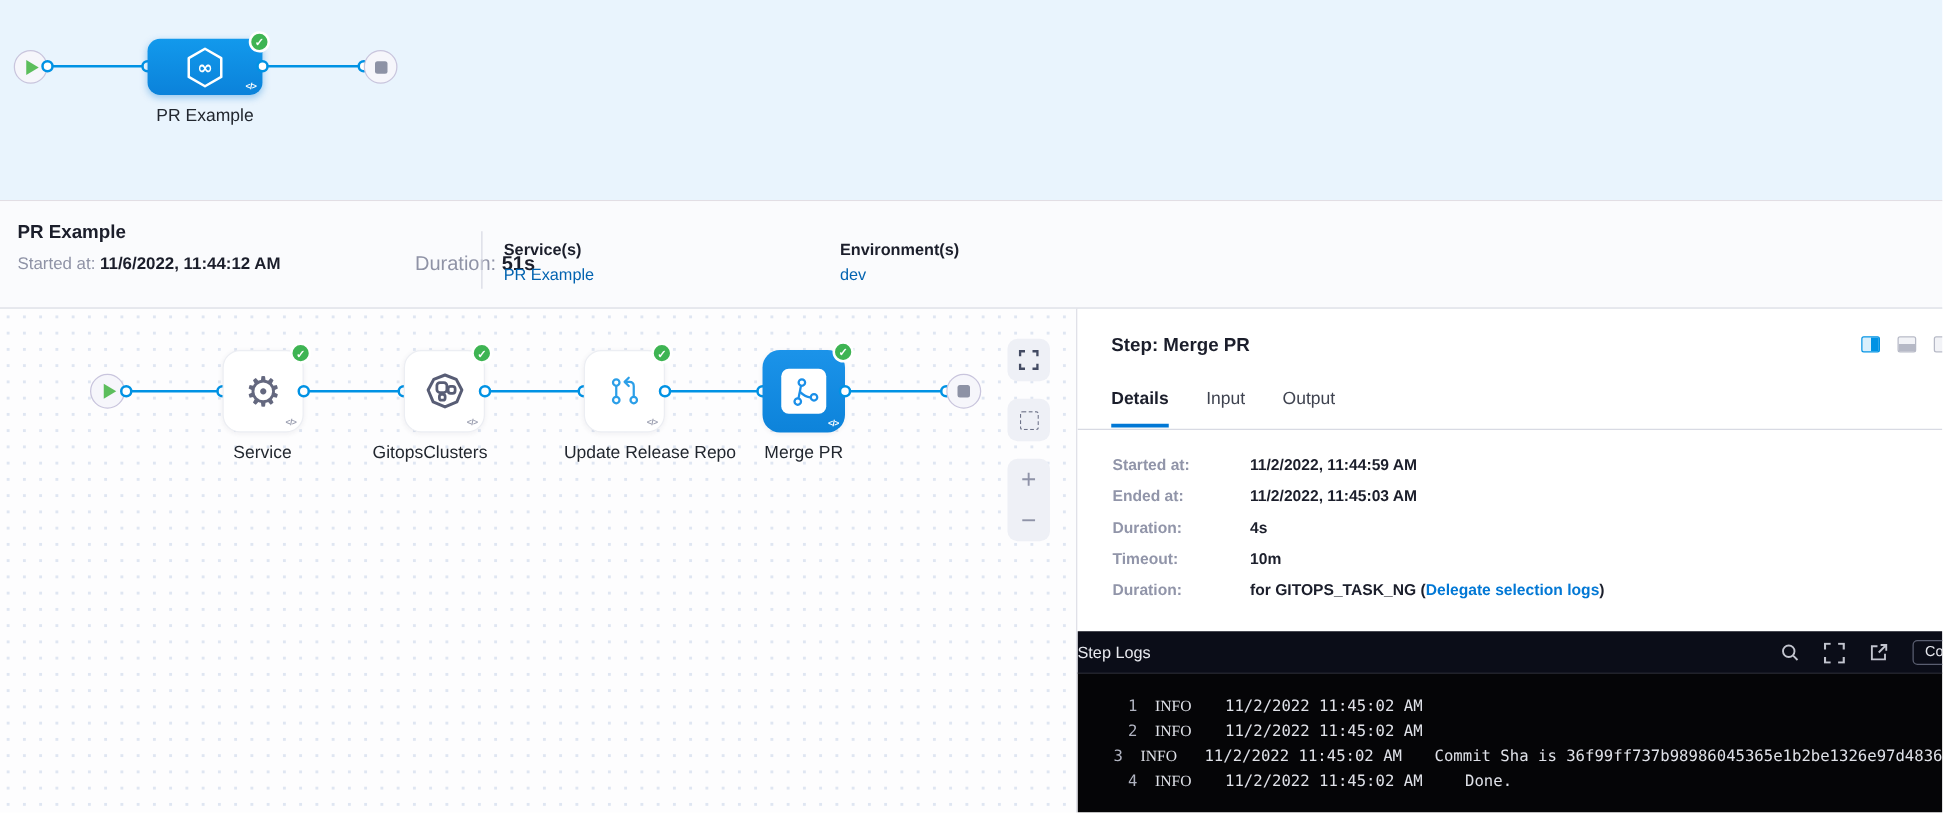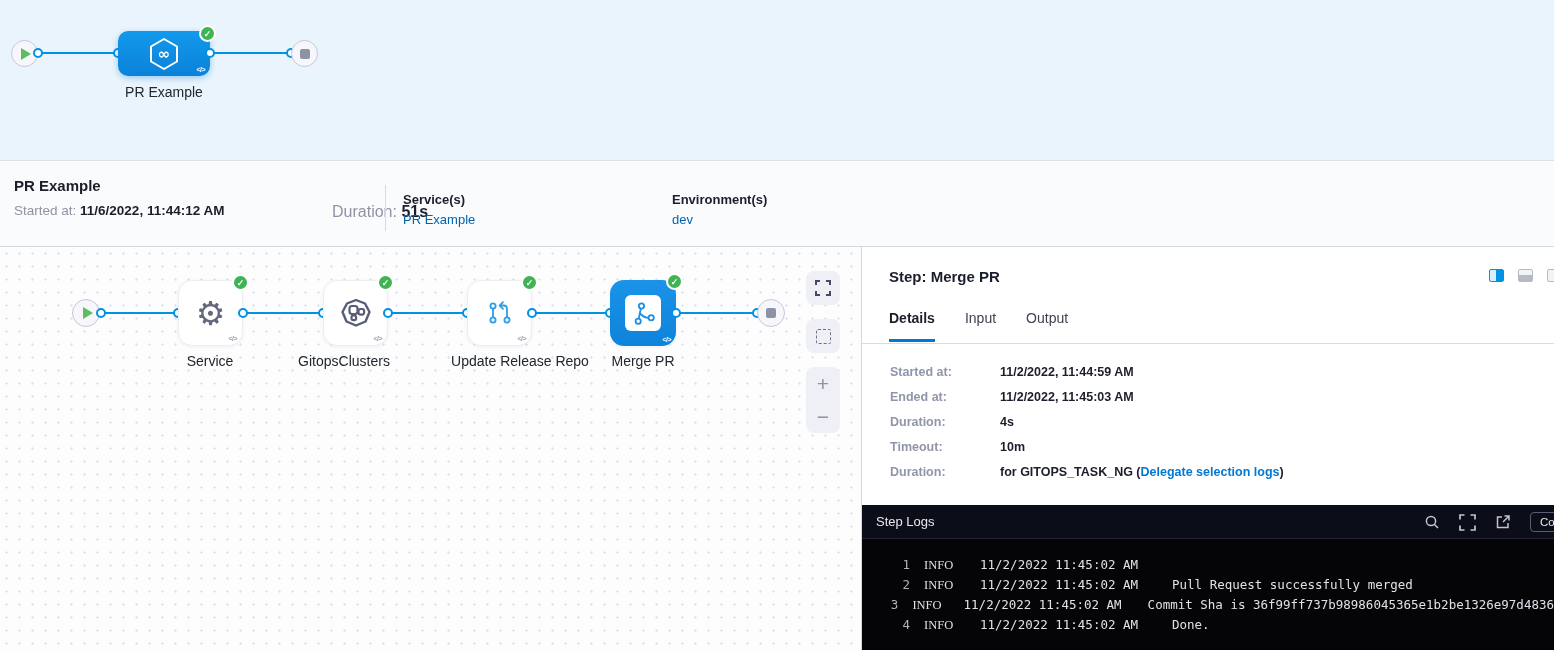--- a/index.html
+++ b/index.html
@@ -71,21 +71,21 @@
   .tabs-border { position:absolute; left:0; top:96px; width:100%; height:1px; background:#d8dae3; }
   .details { position:absolute; left:28px; top:118px; }
   .drow { display:flex; margin-bottom:11px; font-size:12.5px; }
   .drow .dl { width:110px; color:#9195a9; font-weight:bold; }
   .drow .dv { color:#1b1e2b; font-weight:bold; }
   .dv a, .link { color:#0278d5; text-decoration:none; cursor:pointer; }
 
   
   .logs { position:absolute; left:0; top:258px; right:0; bottom:0; }
   .logs-header { position:relative; height:34px; background:#0b0d18; display:flex; align-items:center; border-bottom:1px solid #23252f; }
-  .logs-title { margin-left:14px; font-size:13px; color:#e7e8ee; }
+  .logs-title { font-size:13px; color:#e7e8ee; }
   .logs-actions { position:absolute; left:562px; top:0; height:34px; display:flex; align-items:center; gap:19px; }
   .logs-actions > * { flex-shrink:0; }
   .console-btn { white-space:nowrap; border:1px solid #5a5e70; border-radius:4px; padding:3px 9px;
     font-size:11.5px; color:#e7e8ee; background:transparent; cursor:pointer; }
   .logs-body { position:absolute; top:34px; left:0; right:0; bottom:0; background:#050507;
     font-family:"DejaVu Sans Mono", monospace; font-size:12.5px; color:#dfe1e8; padding-top:16px; }
   .log-line { display:flex; line-height:20px; white-space:nowrap; }
   .log-num { width:48px; text-align:right; color:#b0b3c0; }
   .log-level { margin-left:14px; width:34px;font-family:Liberation Serif, serif; }
   .log-time { margin-left:22px; width:166px; }
@@ -300,21 +300,20 @@
       <div class="logs-body">
         <div class="log-line">
           <span class="log-num">1</span>
           <span class="log-level">INFO</span>
           <span class="log-time">11/2/2022 11:45:02 AM</span>
         </div>
         <div class="log-line">
           <span class="log-num">2</span>
           <span class="log-level">INFO</span>
           <span class="log-time">11/2/2022 11:45:02 AM</span>
-          <span class="log-msg">Pull Request successfully merged</span>
         </div>
         <div class="log-line">
           <span class="log-num">3</span>
           <span class="log-level">INFO</span>
           <span class="log-time">11/2/2022 11:45:02 AM</span>
           <span class="log-msg">Commit Sha is 36f99ff737b98986045365e1b2be1326e97d4836</span>
         </div>
         <div class="log-line">
           <span class="log-num">4</span>
           <span class="log-level">INFO</span>

